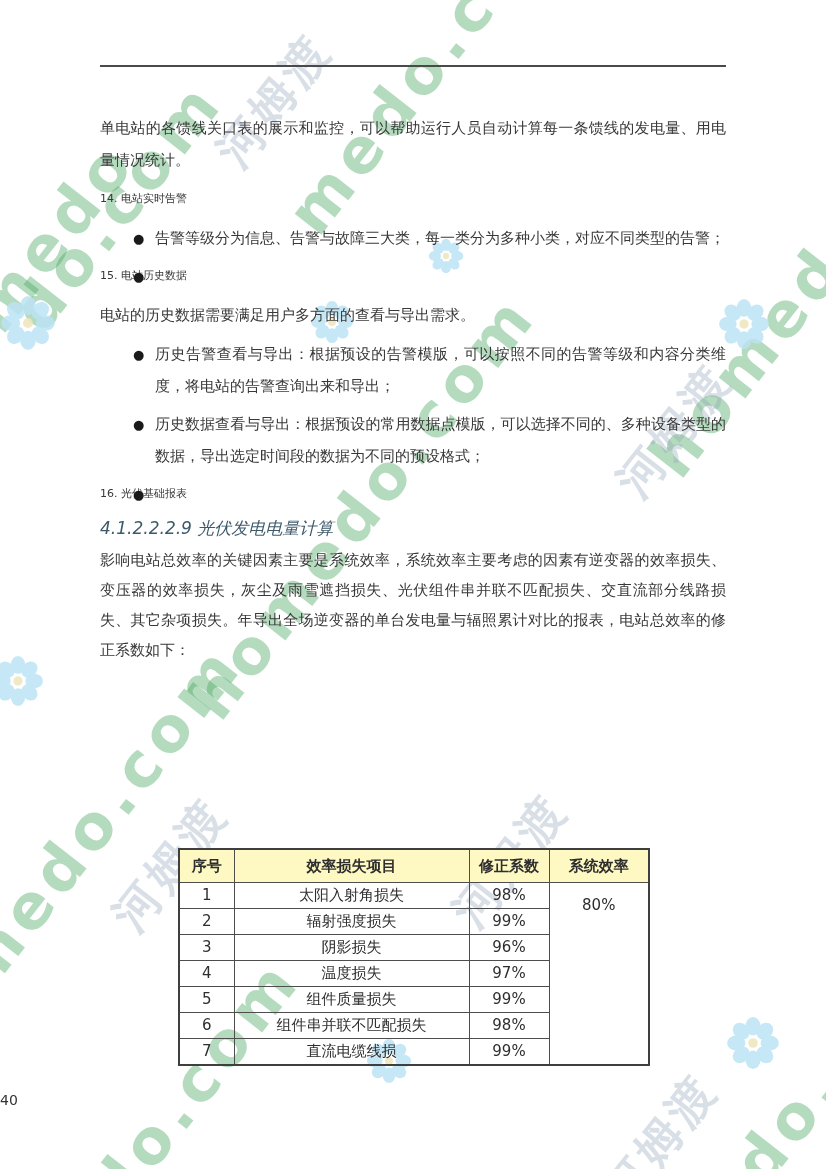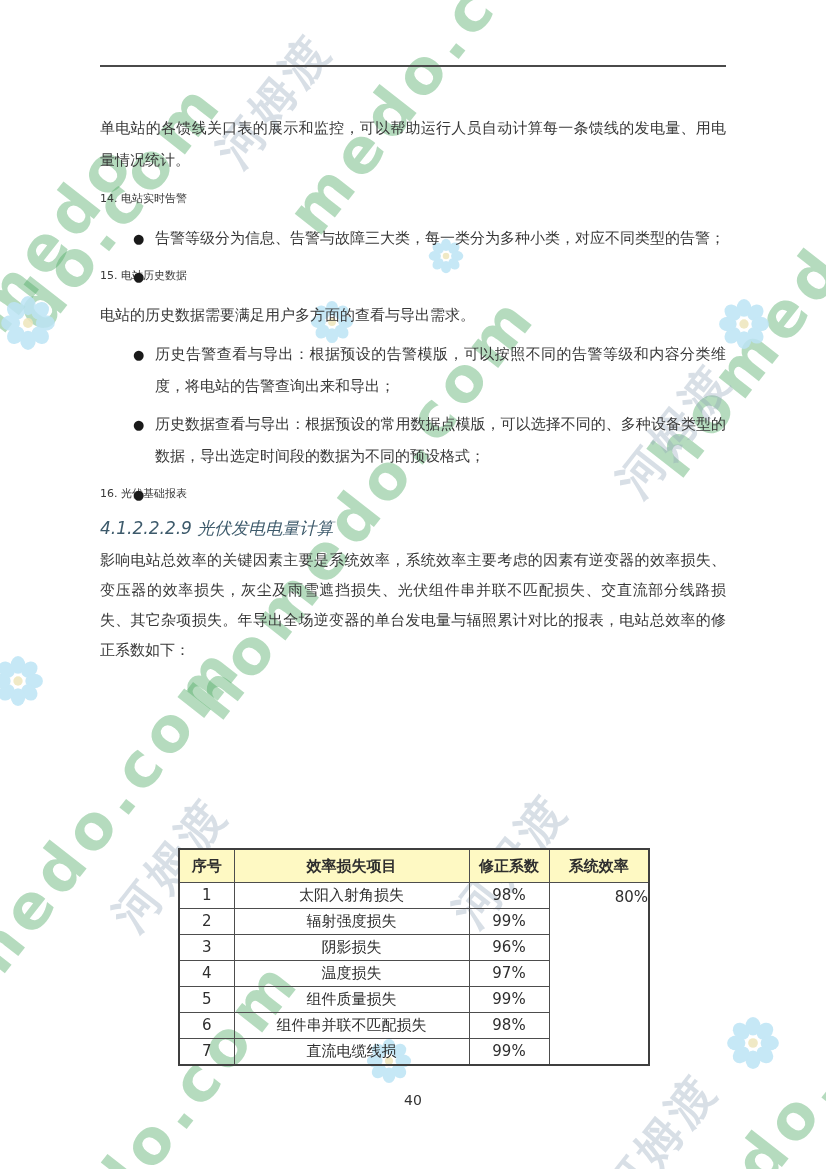--- a/index.html
+++ b/index.html
@@ -50,24 +50,24 @@
   .pv-table th,.pv-table td{
     border:1px solid #4d4d4d;text-align:center;padding:0;
   }
   .pv-table{border:2px solid #3f3f3f;}
   .pv-table th{height:32px;font-weight:bold;background:#fef9c3;}
   .pv-table td{height:25px;line-height:23px;}
   .pv-table .col-idx{width:55px;}
   .pv-table .col-item{width:235px;}
   .pv-table .col-factor{width:80px;}
   .pv-table .col-sys{width:100px;}
-  .pv-table td.sys-cell{vertical-align:top;padding-top:3px;text-align:right;}
+  .pv-table td.sys-cell{vertical-align:top;padding-top:11px;}
   
   #page-number{
-    position:absolute;left:0;right:0;top:1092px;text-align:center;
+    position:absolute;left:0;right:0;top:1092px;text-align:left;
     font-size:14px;color:#333;z-index:1;
   }
 </style>
 </head>
 <body>
 
 <div id="watermark-layer">
     <div class="wm-text wm-green" style="left: 55px; top: 272px; color: rgb(72, 168, 94);">do.com</div>
     <div class="wm-text wm-green" style="left: 330px; top: 175px; color: rgb(72, 168, 94);">medo.com</div>
     <div class="wm-text wm-green" style="left: -48px; top: 352px; color: rgb(72, 168, 94);">homedo</div>

